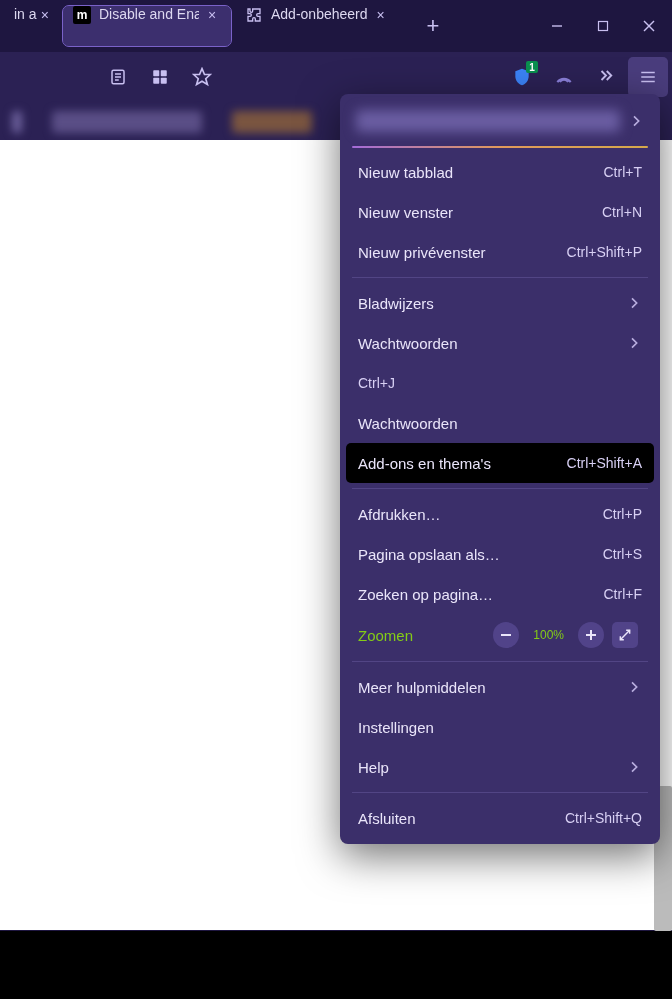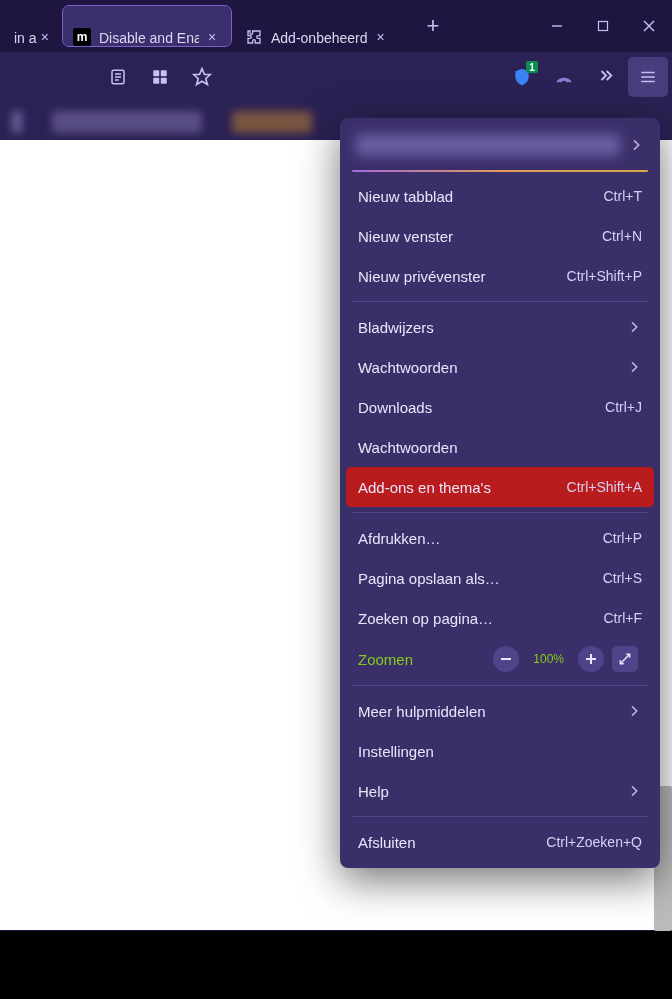--- a/index.html
+++ b/index.html
@@ -1,20 +1,20 @@
 <!DOCTYPE html>
 <html><head>
 <meta charset="utf-8">
 <style>
   * { box-sizing: border-box; margin: 0; padding: 0; font-family: "Segoe UI", Arial, sans-serif; }
   body { width: 672px; height: 999px; background: #1e1640; overflow: hidden; position: relative; }
 
   
   .titlebar { display: flex; align-items: center; height: 52px; background: #1e1640; padding-left: 2px; }
-  .tab { display: flex; align-items: flex-end; height: 40px; border-radius: 6px; padding: 0 10px 0 10px; margin: 0 2px; color: #ddd8f0; font-size: 14px; position: relative; }
+  .tab { display: flex; align-items: flex-start; height: 40px; border-radius: 6px; padding: 0 10px 0 10px; margin: 0 2px; color: #ddd8f0; font-size: 14px; position: relative; }
   .tab.ghost { width:55px; }
   .tab.active { background: #3c2f6e; outline: 1px solid #7a62c9; }
   .tab.inactive { background: transparent; width: 170px; }
   .tab .favicon { width: 18px; height: 18px; margin-right: 8px; display:flex;align-items:center;justify-content:center;font-size:12px;}
   .favicon.m { background:#000;color:#fff;font-weight:bold;border-radius:2px;}
   .favicon.puzzle { color:#c8bff0;}
   .tab .label { flex: 0 0 auto; white-space: nowrap; overflow: hidden; max-width:100px;}
   .tab .close { width: 18px; height: 18px; display:flex;align-items:center;justify-content:center; color:#c8bff0;margin-left:4px;}
   .newtab { width:36px;height:36px;display:flex;align-items:center;justify-content:center;color:#c8bff0;font-size:22px;font-weight:300;border-radius:4px;margin-left:8px;}
   .spacer { flex: 1; }
@@ -33,28 +33,28 @@
   .bookmarks{height:40px;background:#2b2154;display:flex;align-items:center;padding:0 12px;gap:30px;}
   .bm-item{height:22px;border-radius:4px;filter:blur(4px);}
   .bm1{width:10px;background:#6b5f9a;}
   .bm2{width:150px;background:#5a4e86;}
   .bm3{width:80px;background:#7a5540;}
   .content{position:absolute;top:140px;left:0;right:0;height:790px;background:#fff;}
   .bottom-bar{position:absolute;bottom:0;left:0;right:0;height:68px;background:#000;}
   .scrollbar{position:absolute;right:0;top:786px;width:18px;height:145px;background:#bbb;border-radius:2px;}
 
   
-  .menu{position:absolute;top:118px;right:12px;width:320px;background:#3b2f6a;border-radius:8px;box-shadow:0 12px 40px rgba(0,0,0,0.55);padding:8px 6px 6px 6px;}
+  .menu{position:absolute;top:94px;right:12px;width:320px;background:#3b2f6a;border-radius:8px;box-shadow:0 12px 40px rgba(0,0,0,0.55);padding:8px 6px 6px 6px;}
   .menu .account{display:flex;align-items:center;padding:8px 10px 14px 10px;}
   .account .blur{flex:1;height:22px;background:#6a5da2;border-radius:4px;filter:blur(6px);margin-right:8px;}
   .account .arrow{color:#b9aedf;}
   .gradient-sep{height:2px;background:linear-gradient(90deg,#a46bd8,#e0995b,#d5a94b);margin:0 6px 4px 6px;border-radius:1px;}
   .sep{height:1px;background:#524585;margin:5px 6px;}
   .mitem{display:flex;align-items:center;padding:0 12px;height:40px;color:#eae5fa;font-size:15px;border-radius:5px;}
-  .mitem.highlighted{background:#b91c1c;}
+  .mitem.highlighted{background:#000000;}
   .mitem .mlabel{flex:1;white-space:nowrap;}
   .mitem .shortcut{color:#d8d0f4;font-size:14px;}
   .mitem .arrow{color:#b9aedf;}
   .zoomrow{display:flex;align-items:center;padding:0 12px;height:42px;color:#84cc16;font-size:15px;}
   .zoomrow .mlabel{flex:1;}
   .zbtn{width:26px;height:26px;border-radius:13px;background:#514389;display:flex;align-items:center;justify-content:center;color:#eae5fa;margin:0 4px;}
   .zbtn.square{border-radius:5px;}
   .zval{margin:0 10px;font-size:12px;}
   svg{display:block;}
   .chev{width:16px;height:16px;}
@@ -199,21 +199,20 @@
       </div>
       <div class="mitem">
         <span class="mlabel">Wachtwoorden</span>
         <span class="arrow">
           <svg class="chev" viewBox="0 0 24 24" fill="none" stroke="currentColor" stroke-width="2.5">
             <polyline points="9,5 16,12 9,19"></polyline>
           </svg>
         </span>
       </div>
       <div class="mitem">
-        <span class="mlabel">Downloads</span>
         <span class="shortcut">Ctrl+J</span>
       </div>
       <div class="mitem">
         <span class="mlabel">Wachtwoorden</span>
       </div>
       <div class="mitem highlighted">
         <span class="mlabel">Add-ons en thema's</span>
         <span class="shortcut">Ctrl+Shift+A</span>
       </div>
     </div>
@@ -275,16 +274,16 @@
           <svg class="chev" viewBox="0 0 24 24" fill="none" stroke="currentColor" stroke-width="2.5">
             <polyline points="9,5 16,12 9,19"></polyline>
           </svg>
         </span>
       </div>
     </div>
   <div class="sep"></div>
   <div id="group-e">
       <div class="mitem">
         <span class="mlabel">Afsluiten</span>
-        <span class="shortcut">Ctrl+Zoeken+Q</span>
+        <span class="shortcut">Ctrl+Shift+Q</span>
       </div>
     </div>
 </div>
 
 </body></html>

